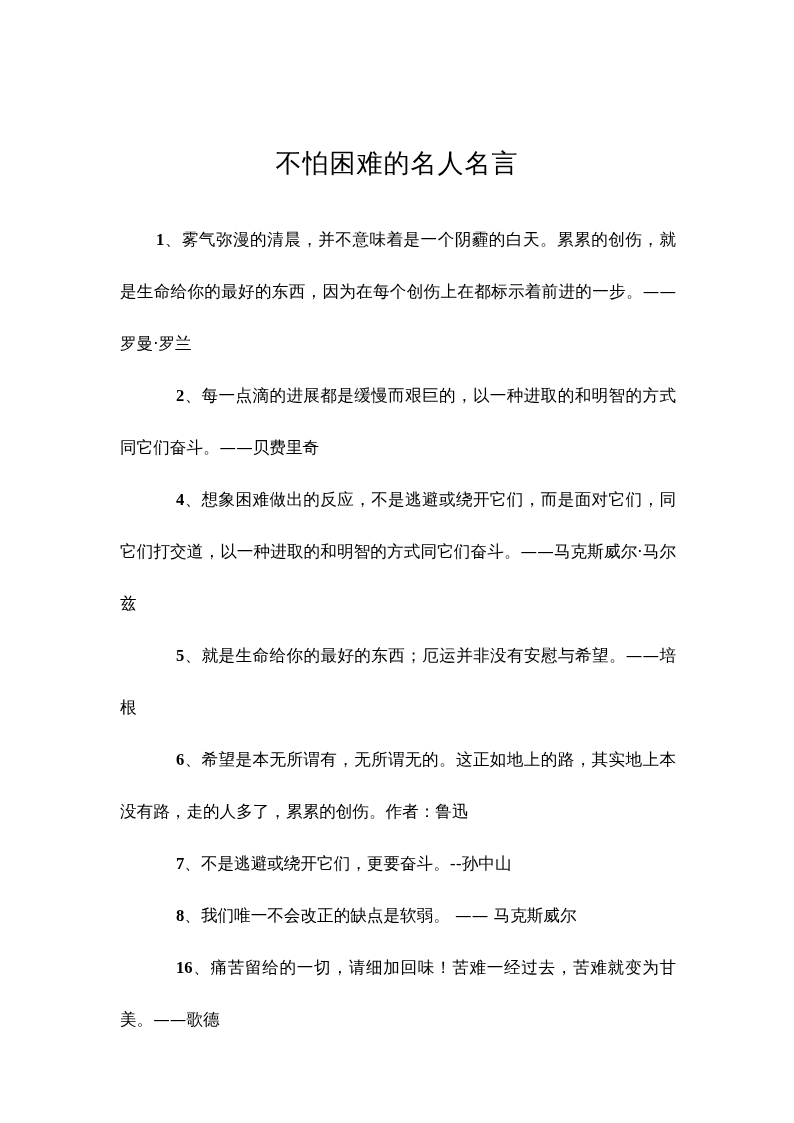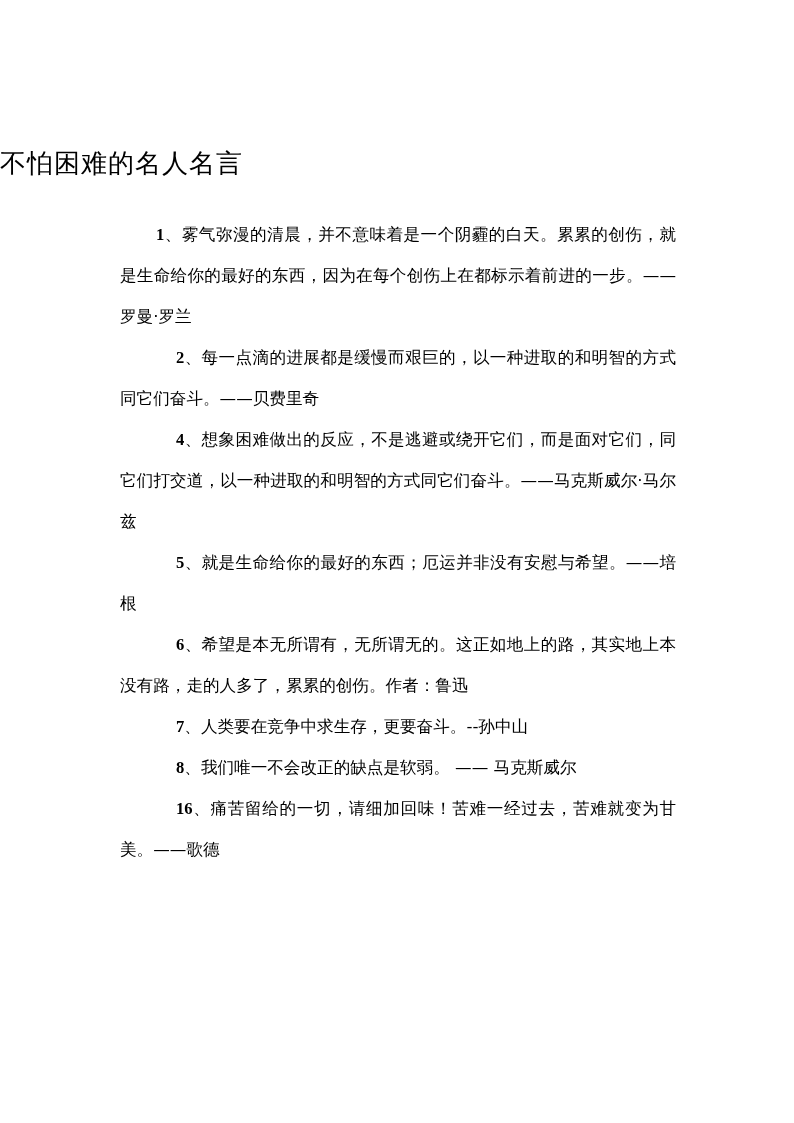--- a/index.html
+++ b/index.html
@@ -1,34 +1,34 @@
 <!DOCTYPE html>
 <html><head>
   <meta charset="utf-8">
   <style>
     html, body { margin: 0; padding: 0; background: #ffffff; }
     body { width: 794px; height: 1123px; position: relative; overflow: hidden;
            font-family: "DejaVu Serif", "Liberation Serif", serif; color: #000; }
     .page { position: absolute; left: 0; top: 0; width: 794px; height: 1123px; background: #fff; }
-    .title { position: absolute; top: 143px; left: 0; width: 794px; text-align: left;
+    .title { position: absolute; top: 143px; left: 0; width: 794px; text-align: center;
              font-size: 26px; line-height: 40px; letter-spacing: 1px; font-family: "DejaVu Serif", serif; }
     .body { position: absolute; top: 214px; left: 120px; width: 556px; }
-    .para { font-size: 16.6px; line-height: 41px; margin: 0; text-indent: 56px; text-align: justify;
+    .para { font-size: 16.6px; line-height: 52px; margin: 0; text-indent: 56px; text-align: justify;
             font-family: "DejaVu Sans", "Liberation Sans", sans-serif; }
     .para.first { text-indent: 36px; }
     .num { font-family: "Liberation Serif", "DejaVu Serif", serif; font-weight: bold; }
   </style>
 </head>
 <body>
 
 <div class="page">
   <div class="title">不怕困难的名人名言</div>
   <div class="body">
     <p class="para first"><span class="num">1</span><span>、雾气弥漫的清晨，并不意味着是一个阴霾的白天。累累的创伤，就是生命给你的最好的东西，因为在每个创伤上在都标示着前进的一步。——罗曼·罗兰</span></p>
     <p class="para"><span class="num">2</span><span>、每一点滴的进展都是缓慢而艰巨的，以一种进取的和明智的方式同它们奋斗。——贝费里奇</span></p>
     <p class="para"><span class="num">4</span><span>、想象困难做出的反应，不是逃避或绕开它们，而是面对它们，同它们打交道，以一种进取的和明智的方式同它们奋斗。——马克斯威尔·马尔兹</span></p>
     <p class="para"><span class="num">5</span><span>、就是生命给你的最好的东西；厄运并非没有安慰与希望。——培根</span></p>
     <p class="para"><span class="num">6</span><span>、希望是本无所谓有，无所谓无的。这正如地上的路，其实地上本没有路，走的人多了，累累的创伤。作者：鲁迅</span></p>
-    <p class="para"><span class="num">7</span><span>、人类要在竞争中求生存，更要奋斗。--孙中山</span></p>
+    <p class="para"><span class="num">7</span><span>、不是逃避或绕开它们，更要奋斗。--孙中山</span></p>
     <p class="para"><span class="num">8</span><span>、我们唯一不会改正的缺点是软弱。 —— 马克斯威尔</span></p>
     <p class="para"><span class="num">16</span><span>、痛苦留给的一切，请细加回味！苦难一经过去，苦难就变为甘美。——歌德</span></p>
   </div>
 </div>
 
 </body></html>

